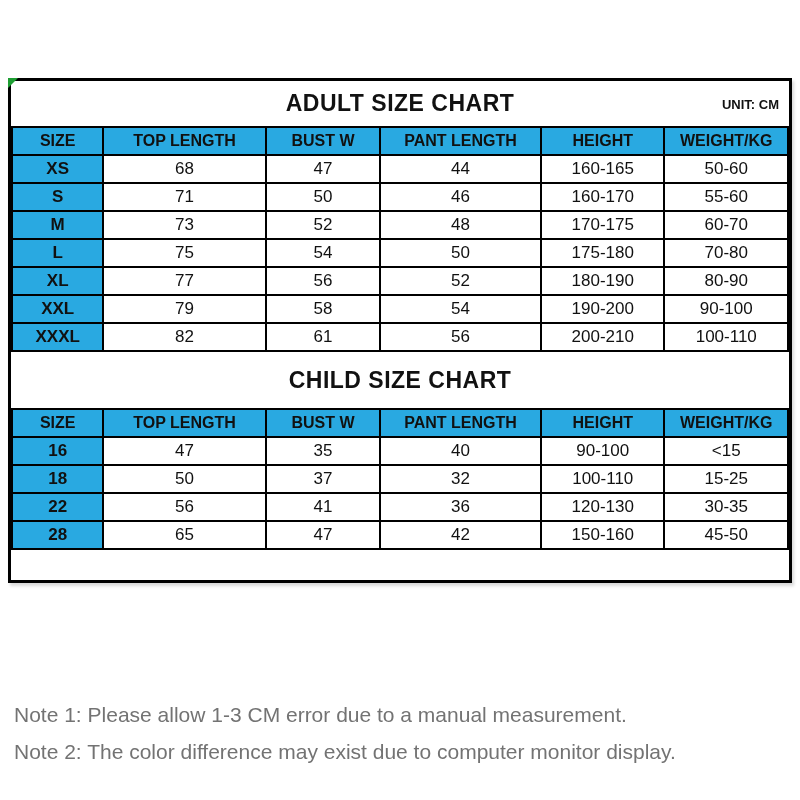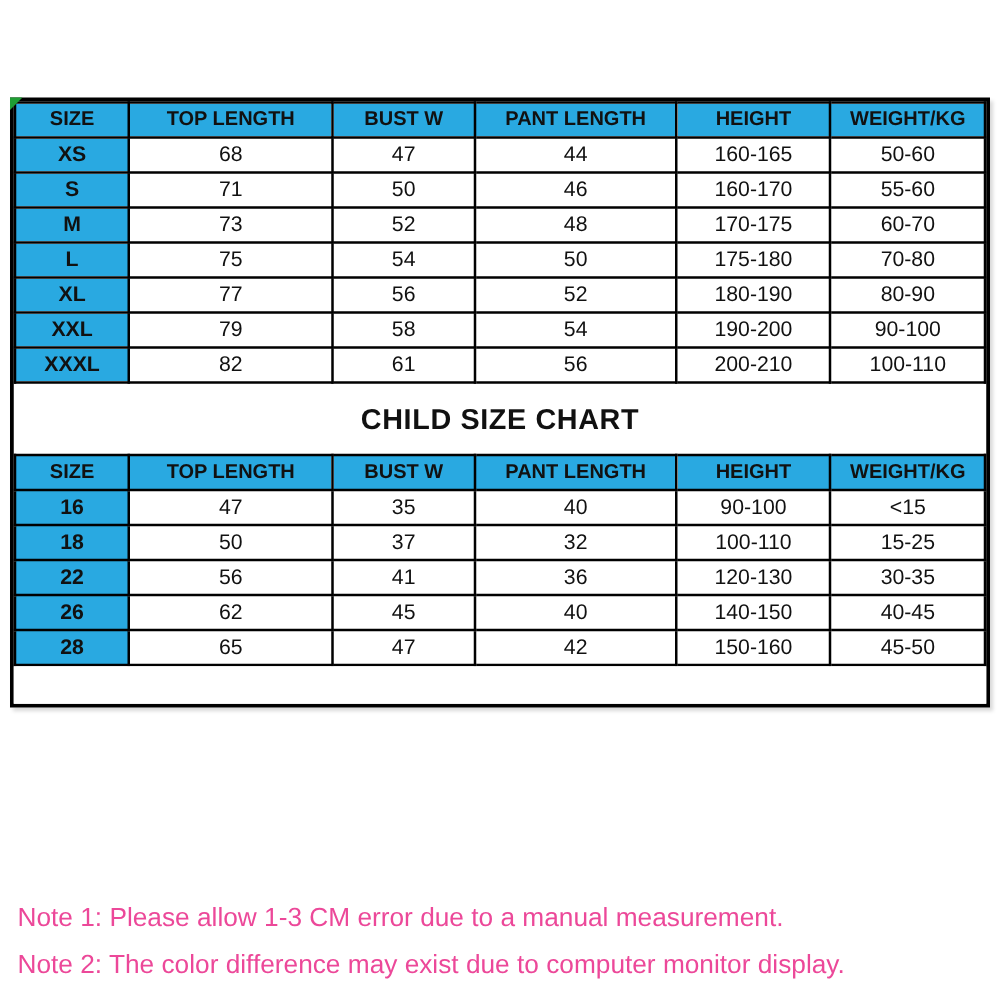--- a/index.html
+++ b/index.html
@@ -79,32 +79,35 @@
   table.size-table th:nth-child(3), table.size-table td:nth-child(3){width:14.7%;}
   table.size-table th:nth-child(4), table.size-table td:nth-child(4){width:20.8%;}
   table.size-table th:nth-child(5), table.size-table td:nth-child(5){width:15.9%;}
   table.size-table th:nth-child(6), table.size-table td:nth-child(6){width:15.9%;}
   .empty-row{height:30px;background:#fff;}
   .notes{
     position:absolute;
     left:14px; top:696px;
     font-size:21px;
     line-height:37px;
-    color:#ec4899;
-    margin-top:20px;
+    color:#737373;
   }
 </style>
 </head>
 <body>
 
 <div class="page">
 
   <div class="table-wrap">
     <div class="corner-marker"></div>
 
+    <div class="title-row adult">
+      <span class="chart-title">ADULT SIZE CHART</span>
+      <span class="unit-label">UNIT: CM</span>
+    </div>
 
     <table class="size-table">
       <thead>
           <tr>
             <th>SIZE</th>
             <th>TOP LENGTH</th>
             <th>BUST W</th>
             <th>PANT LENGTH</th>
             <th>HEIGHT</th>
             <th>WEIGHT/KG</th>
@@ -204,28 +207,20 @@
           </tr>
           <tr>
             <td>22</td>
             <td>56</td>
             <td>41</td>
             <td>36</td>
             <td>120-130</td>
             <td>30-35</td>
           </tr>
           <tr>
-            <td>26</td>
-            <td>62</td>
-            <td>45</td>
-            <td>40</td>
-            <td>140-150</td>
-            <td>40-45</td>
-          </tr>
-          <tr>
             <td>28</td>
             <td>65</td>
             <td>47</td>
             <td>42</td>
             <td>150-160</td>
             <td>45-50</td>
           </tr>
         </tbody>
     </table>
 

